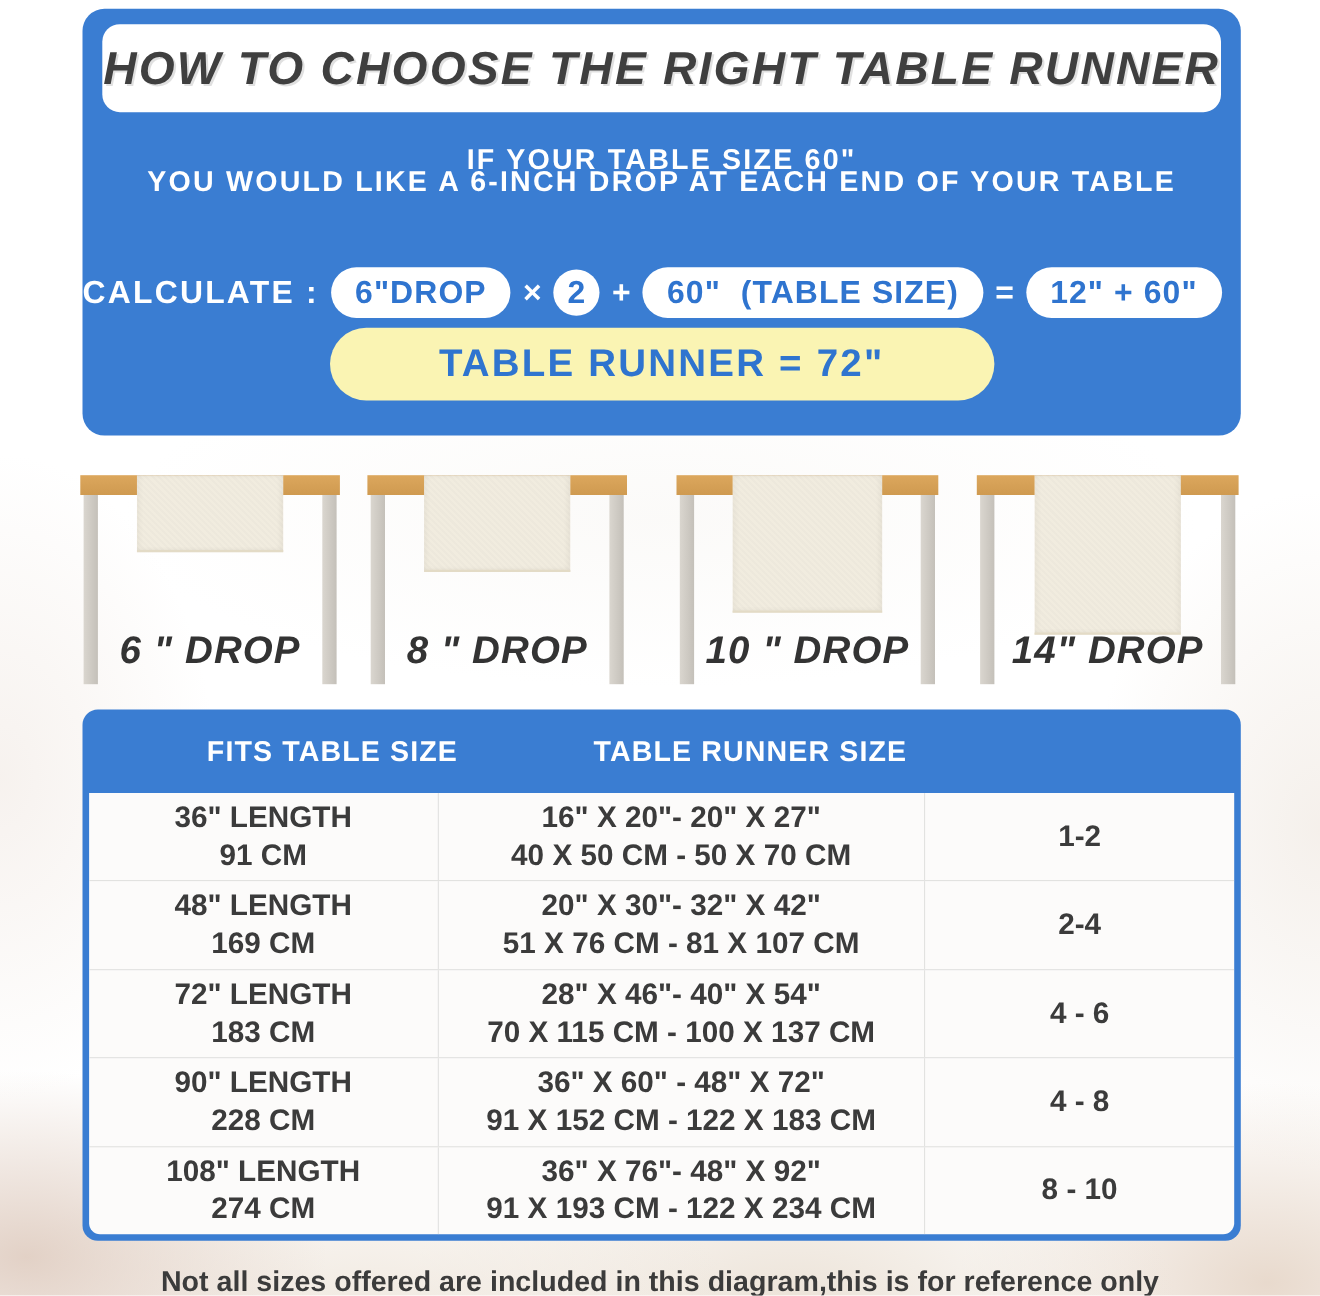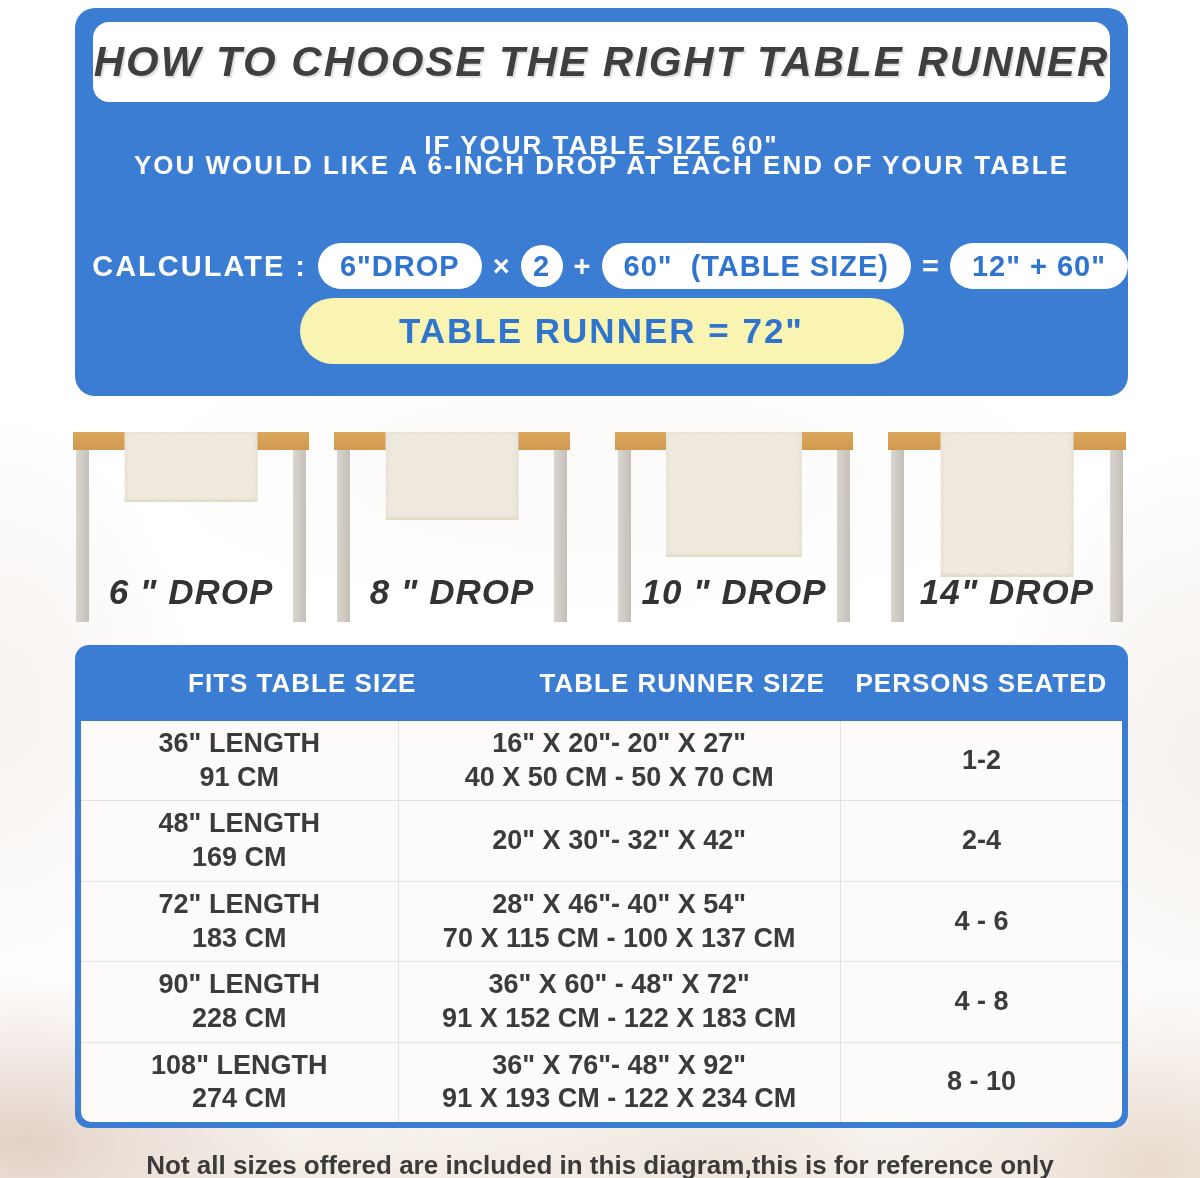--- a/index.html
+++ b/index.html
@@ -37,21 +37,21 @@
     letter-spacing:2px; white-space:nowrap; text-shadow:2px 2px 0 rgba(0,0,0,0.12);
   }
   .sub {
     position:absolute; left:0; right:0; text-align:center; color:#ffffff;
     font-size:26px; font-weight:600; letter-spacing:2px; white-space:nowrap;
   }
   .sub1 { top:122px; }
   .sub2 { top:142px; }
   .calc-row {
     position:absolute; left:0; right:0; top:234px; height:48px;
-    display:flex; align-items:center; justify-content:flex-end; gap:11px;
+    display:flex; align-items:center; justify-content:flex-start; gap:11px;
   }
   .calc-label { font-size:29px; font-weight:bold; color:#ffffff; letter-spacing:2px; }
   .pill {
     background:#ffffff; color:#2f74cf; font-size:29px; font-weight:bold;
     height:46px; line-height:46px; border-radius:23px; padding:0 22px;
     letter-spacing:1px; white-space:pre;
   }
   .pill.circle { width:42px; height:42px; line-height:42px; padding:0; text-align:center; border-radius:50%; }
   .op { color:#ffffff; font-size:29px; font-weight:bold; }
   .result-pill {
@@ -181,21 +181,20 @@
     <div class="leg leg-l"></div>
     <div class="leg leg-r"></div>
     <div class="runner"></div>
     <div class="drop-label">14" DROP</div>
   </div>
 
   <section class="size-table">
     <div class="sz-head">
       <div class="h w2">FITS TABLE SIZE</div>
       <div class="h w1">TABLE RUNNER SIZE</div>
-      <div class="h w3">PERSONS SEATED</div>
     </div>
     <div class="sz-body">
 
       <div class="row">
         <div class="cell w1 b1">
           <div>36" LENGTH</div>
           <div>91 CM</div>
         </div>
         <div class="cell w2 b2">
           <div>16" X 20"- 20" X 27"</div>
@@ -206,20 +205,21 @@
         </div>
       </div>
 
       <div class="row">
         <div class="cell w1 b1">
           <div>48" LENGTH</div>
           <div>169 CM</div>
         </div>
         <div class="cell w2 b2">
           <div>20" X 30"- 32" X 42"</div>
+          <div>51 X 76 CM - 81 X 107 CM</div>
         </div>
         <div class="cell w3">
           <div>2-4</div>
         </div>
       </div>
 
       <div class="row">
         <div class="cell w1 b1">
           <div>72" LENGTH</div>
           <div>183 CM</div>

